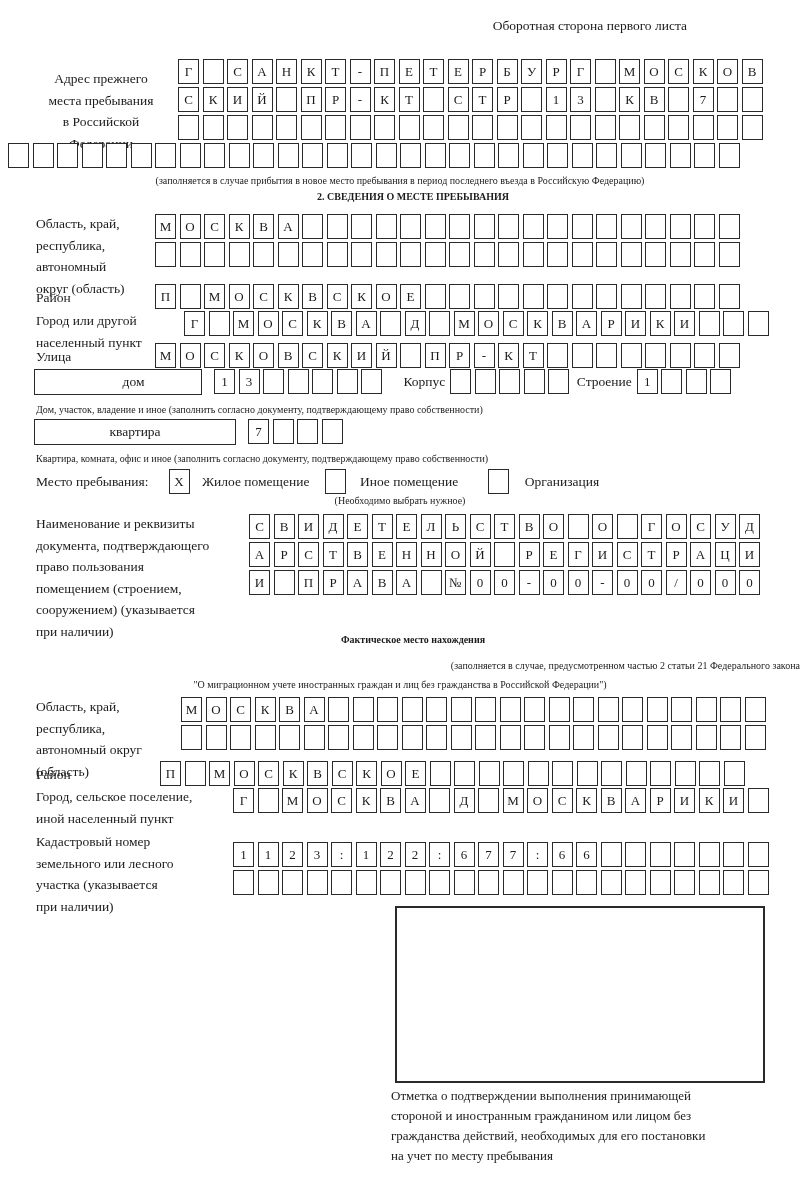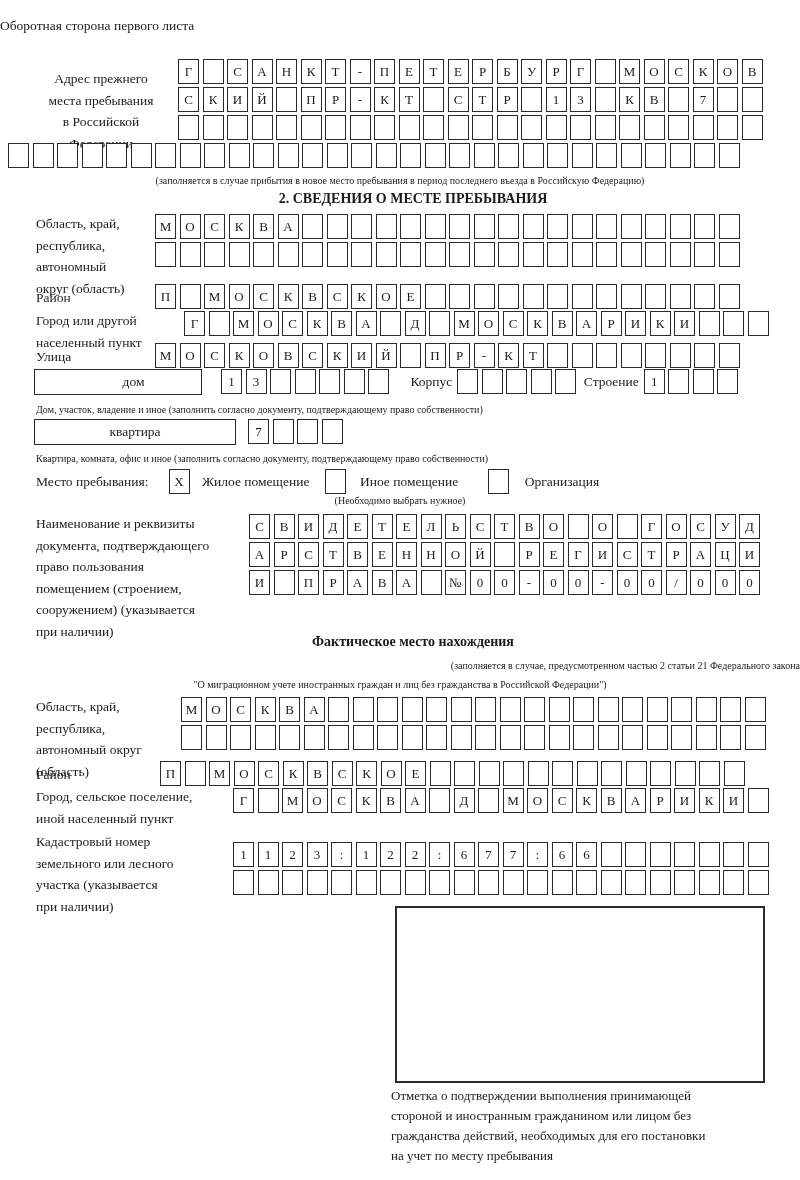--- a/index.html
+++ b/index.html
@@ -28,26 +28,26 @@
     background: #fff;
   }
   .widebox {
     border: 1.8px solid #2a2a2a; height: 26px;
     display: flex; align-items: center; justify-content: center;
     font-size: 13.5px; background: #fff; flex: none;
   }
   .hflex { display: flex; align-items: flex-start; }
   .stamp-box { border: 2px solid #2a2a2a; background: #fff; }
   .title-sm { font-size: 13.5px; }
-  .sec-title { font-size: 14px; padding-left: 26px; }
+  .sec-title { font-size: 10px; padding-left: 26px; }
 </style>
 </head>
 <body>
 
-<div class="abs title-sm" style="top:18px; left:0; width:745px; padding-right:58px; text-align:left;">Оборотная сторона первого листа</div>
+<div class="abs title-sm" style="top:18px; left:0; width:745px; padding-right:58px; text-align:right;">Оборотная сторона первого листа</div>
 
 <div class="abs lbl" style="top:68px; left:36px; width:130px;text-align:center;">Адрес прежнего
 места пребывания
 в Российской
 Федерации</div>
 <div class="abs" style="top:59px; left:178px;">
   <div class="cellrow">
       <span class="cell">Г</span>
       <span class="cell"></span>
       <span class="cell">С</span>
@@ -300,21 +300,21 @@
     <span class="cell"></span>
     <span class="cell"></span>
     <span class="cell"></span>
     <span class="cell"></span>
     <span class="cell"></span>
     <span class="cell"></span>
     <span class="cell"></span>
   </div>
 
 <div class="abs hflex" style="top:369px; left:34px;">
-  <div class="widebox" style="width:168px; margin-right:19px;padding-left:31px;">дом</div>
+  <div class="widebox" style="width:168px; margin-right:12px;padding-left:31px;">дом</div>
   <div class="cellrow">
       <span class="cell">1</span>
       <span class="cell">3</span>
       <span class="cell"></span>
       <span class="cell"></span>
       <span class="cell"></span>
       <span class="cell"></span>
       <span class="cell"></span>
     </div>
   <div class="lbl" style="margin:2px 5px 0 18px;">Корпус</div>

